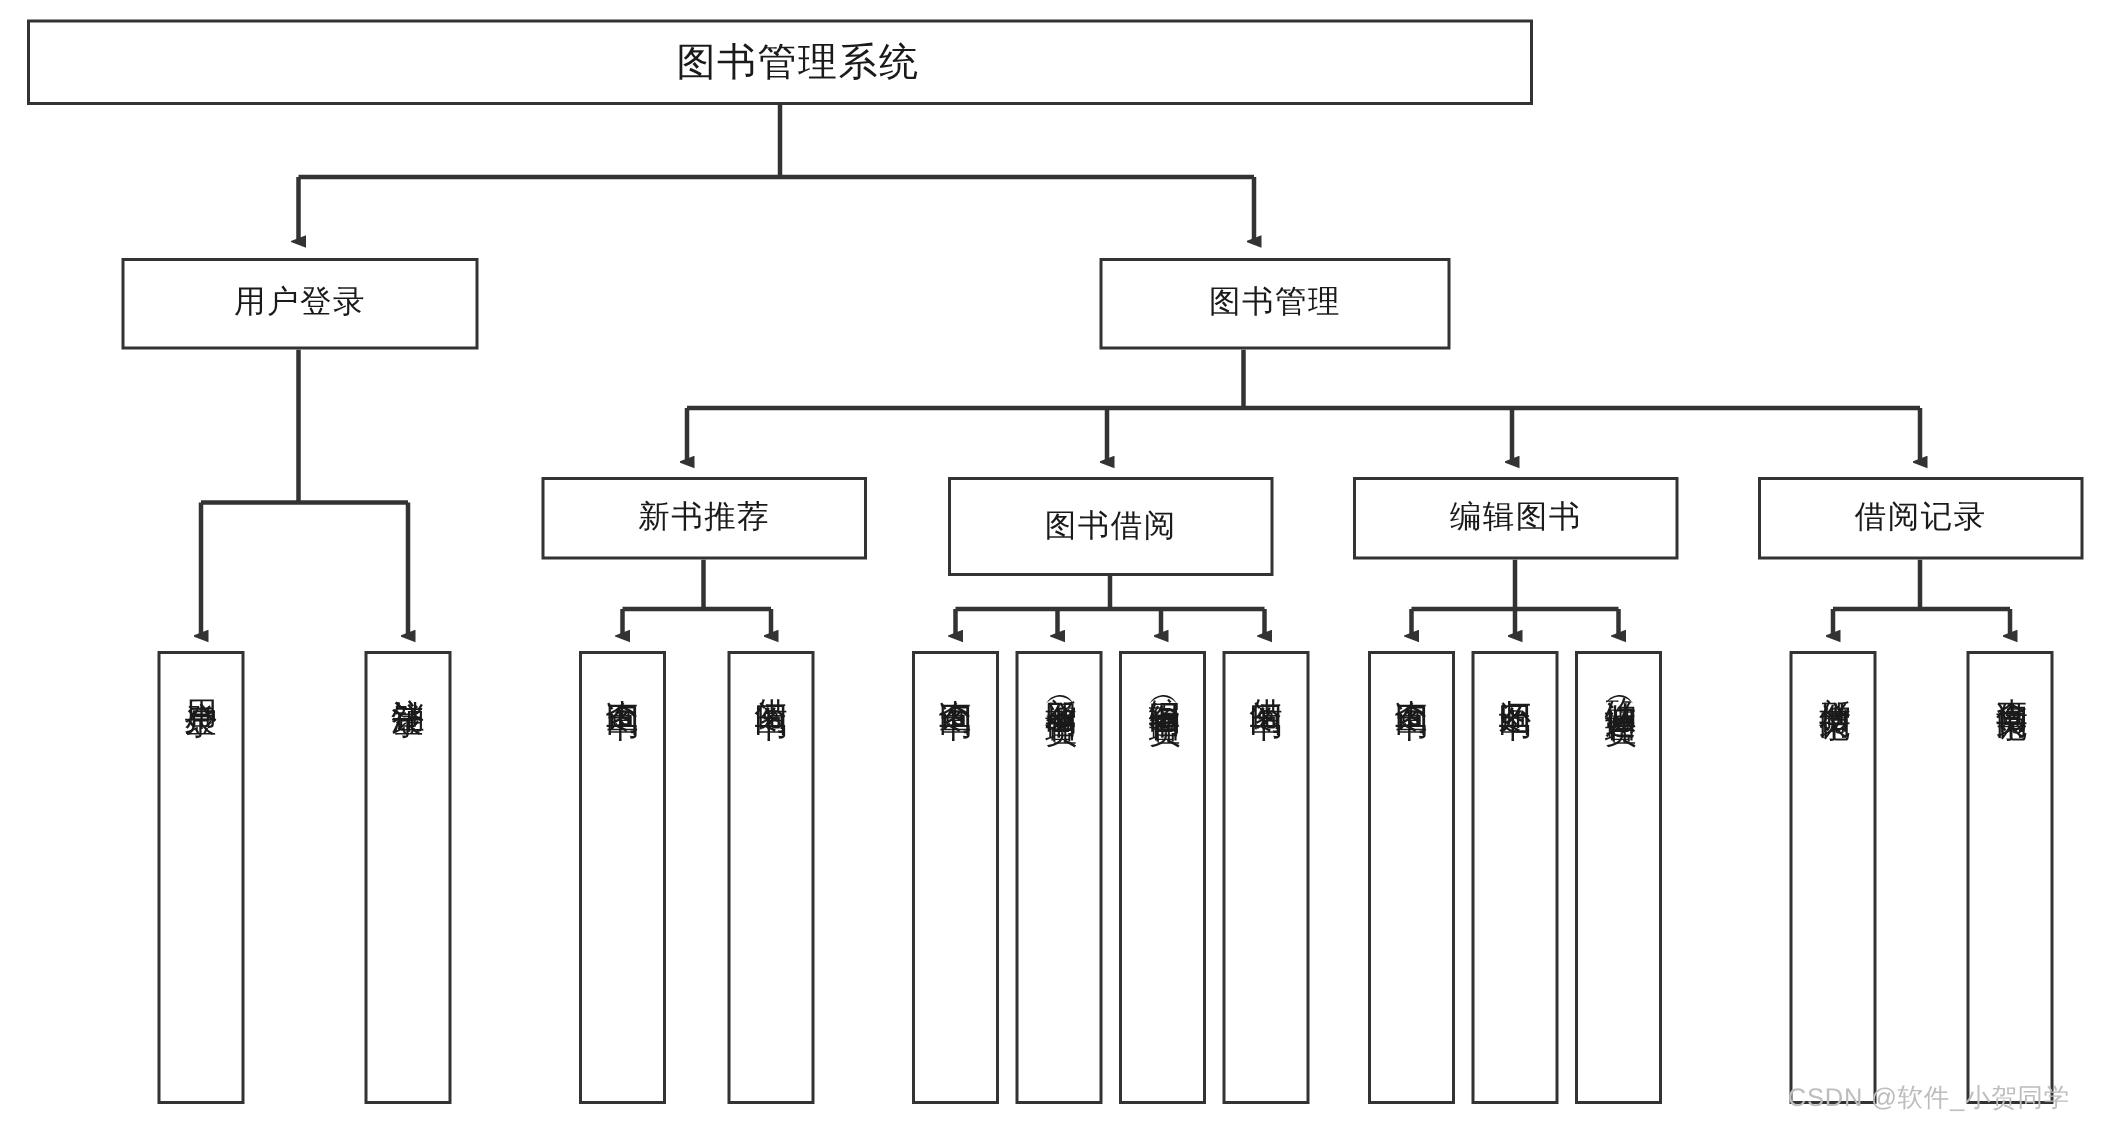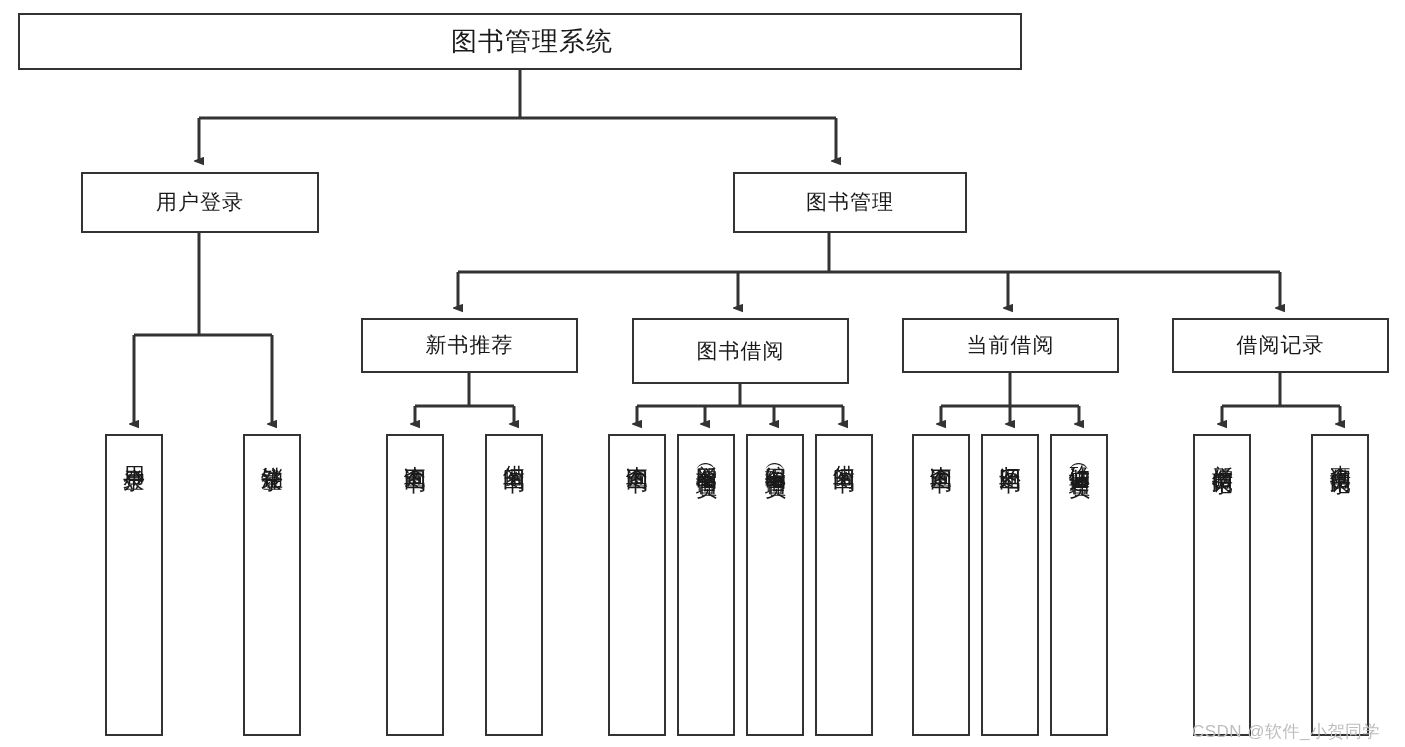--- a/index.html
+++ b/index.html
@@ -125,21 +125,21 @@
     <span class="label">图书管理</span>
   </div>
 
   <div class="node" style="left:361px; top:318px; width:217px; height:55px;">
     <span class="label">新书推荐</span>
   </div>
   <div class="node" style="left:632px; top:318px; width:217px; height:66px;">
     <span class="label">图书借阅</span>
   </div>
   <div class="node" style="left:902px; top:318px; width:217px; height:55px;">
-    <span class="label">当前借阅</span>
+    <span class="label">编辑图书</span>
   </div>
   <div class="node" style="left:1172px; top:318px; width:217px; height:55px;">
     <span class="label">借阅记录</span>
   </div>
 
   <div class="node leaf" style="left:105px; top:434px; width:58px; height:302px;">
     <span class="label">用户登录</span>
   </div>
   <div class="node leaf" style="left:243px; top:434px; width:58px; height:302px;">
     <span class="label">注销登录</span>

